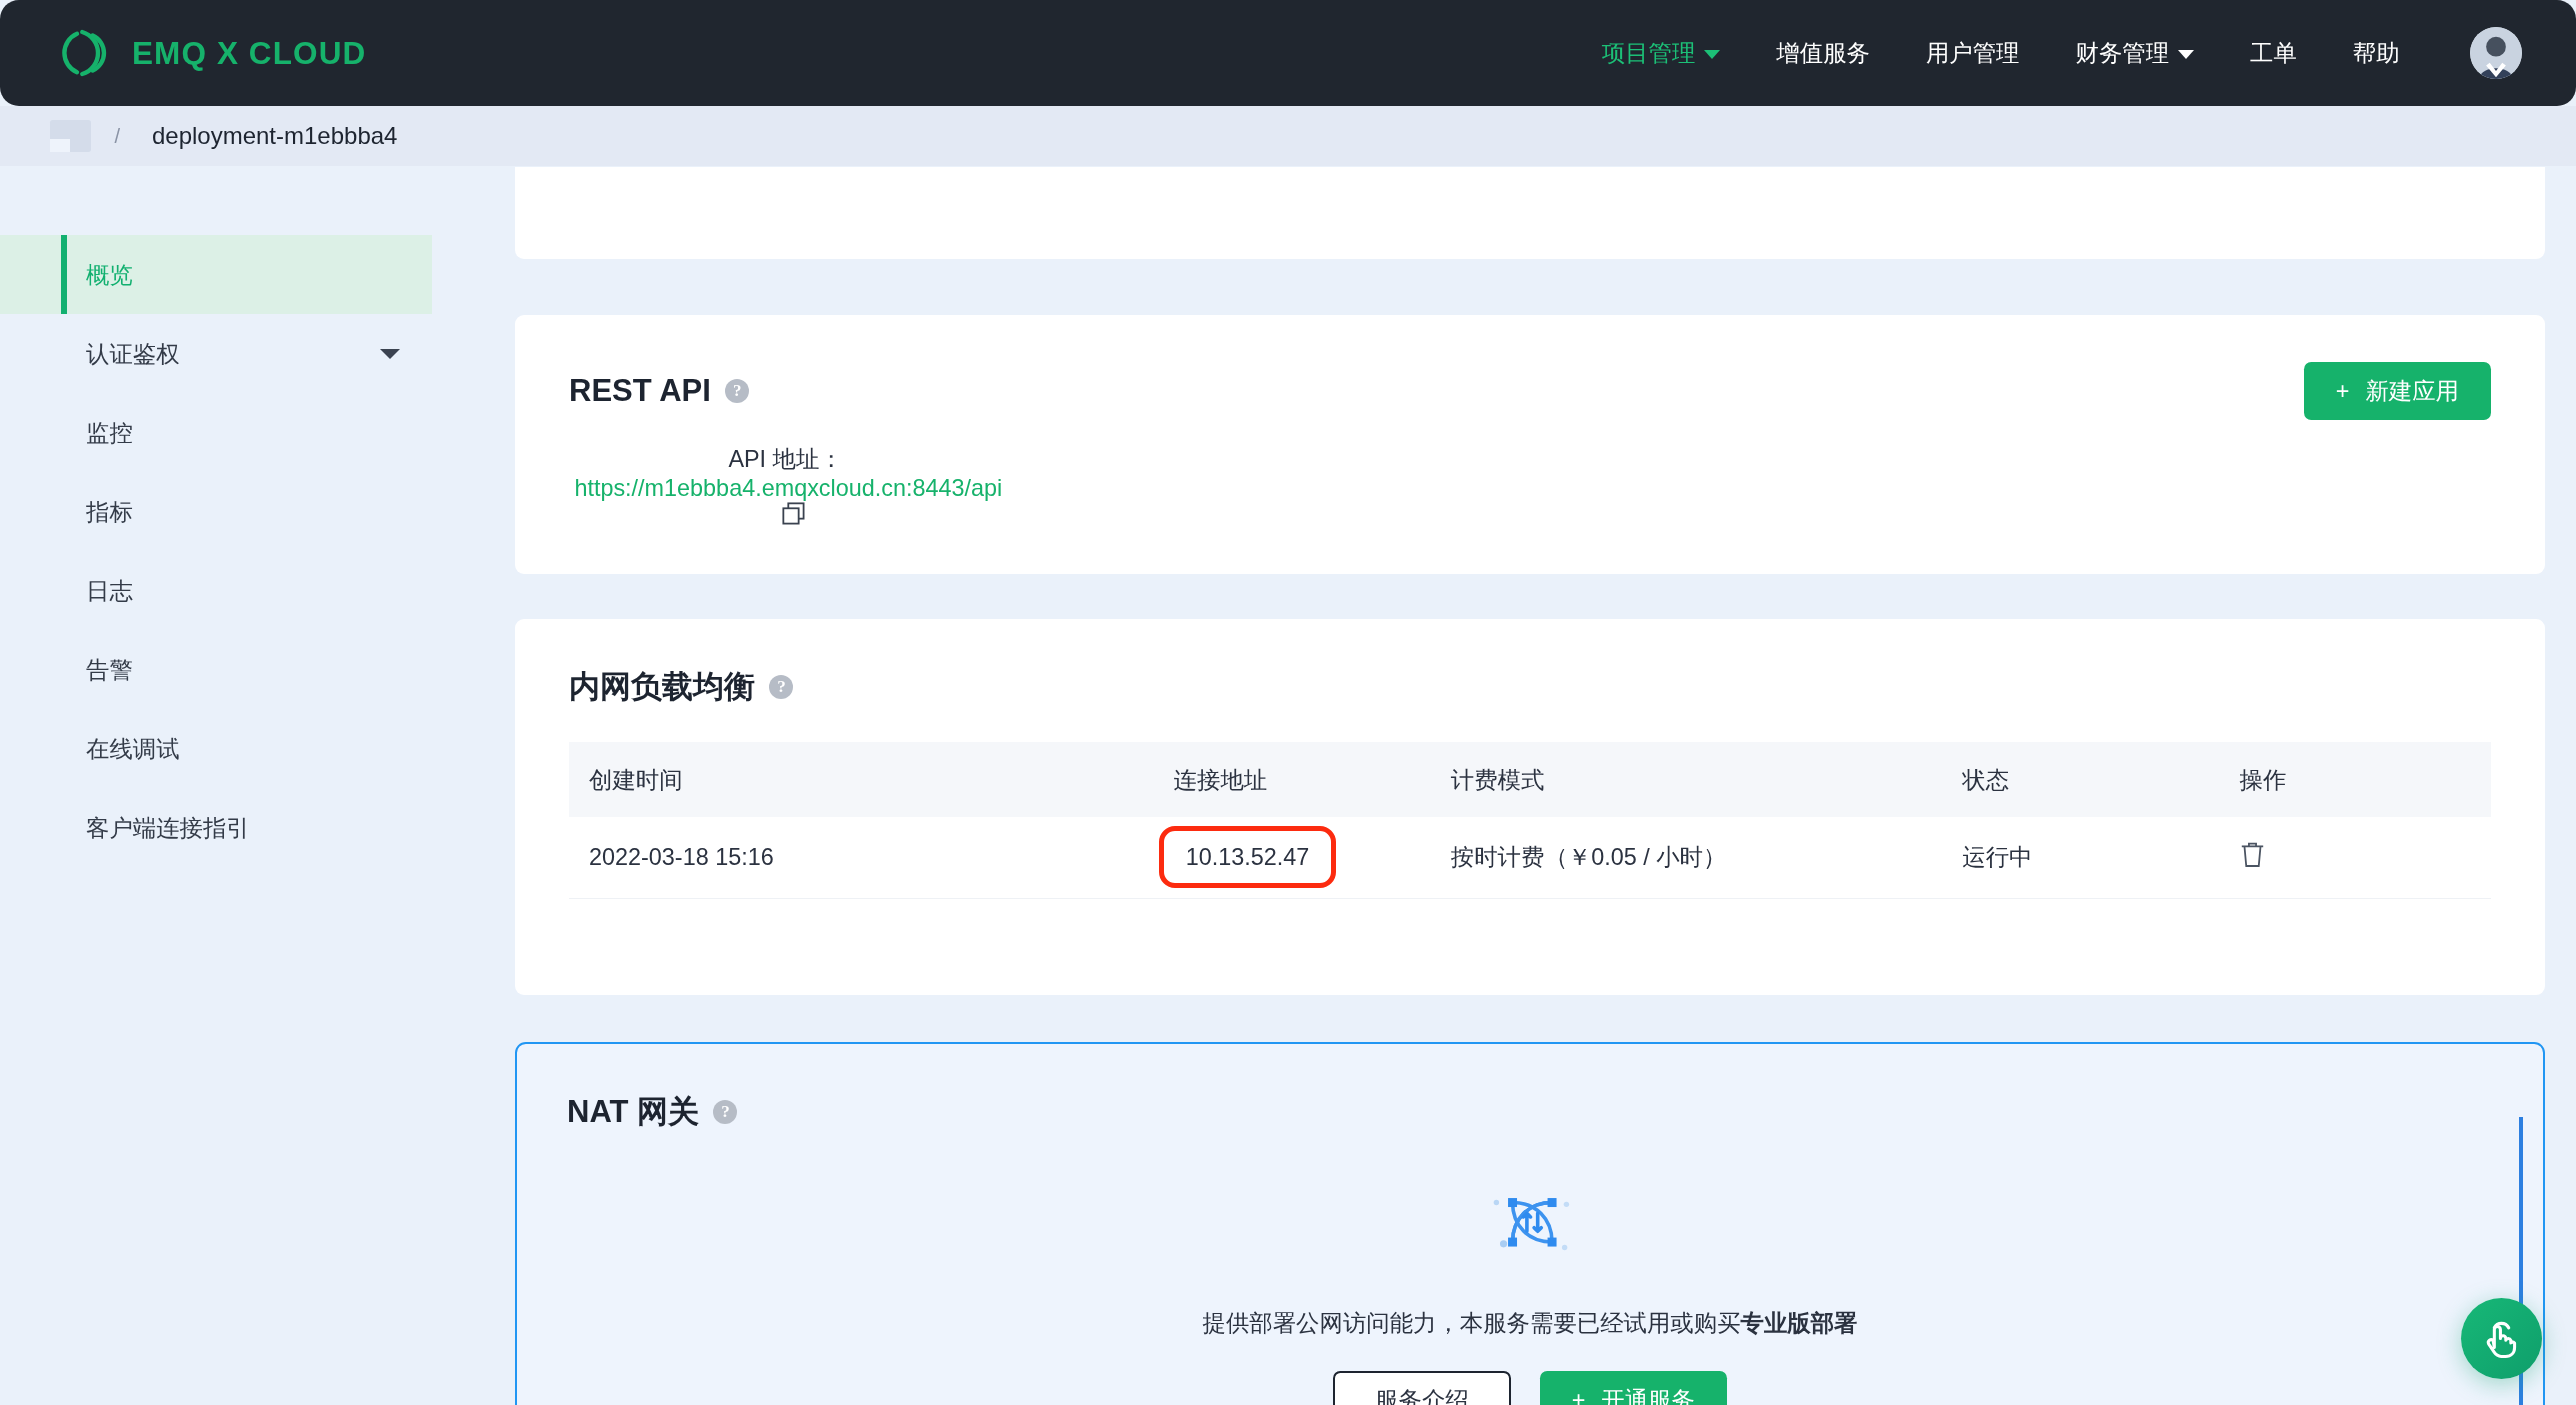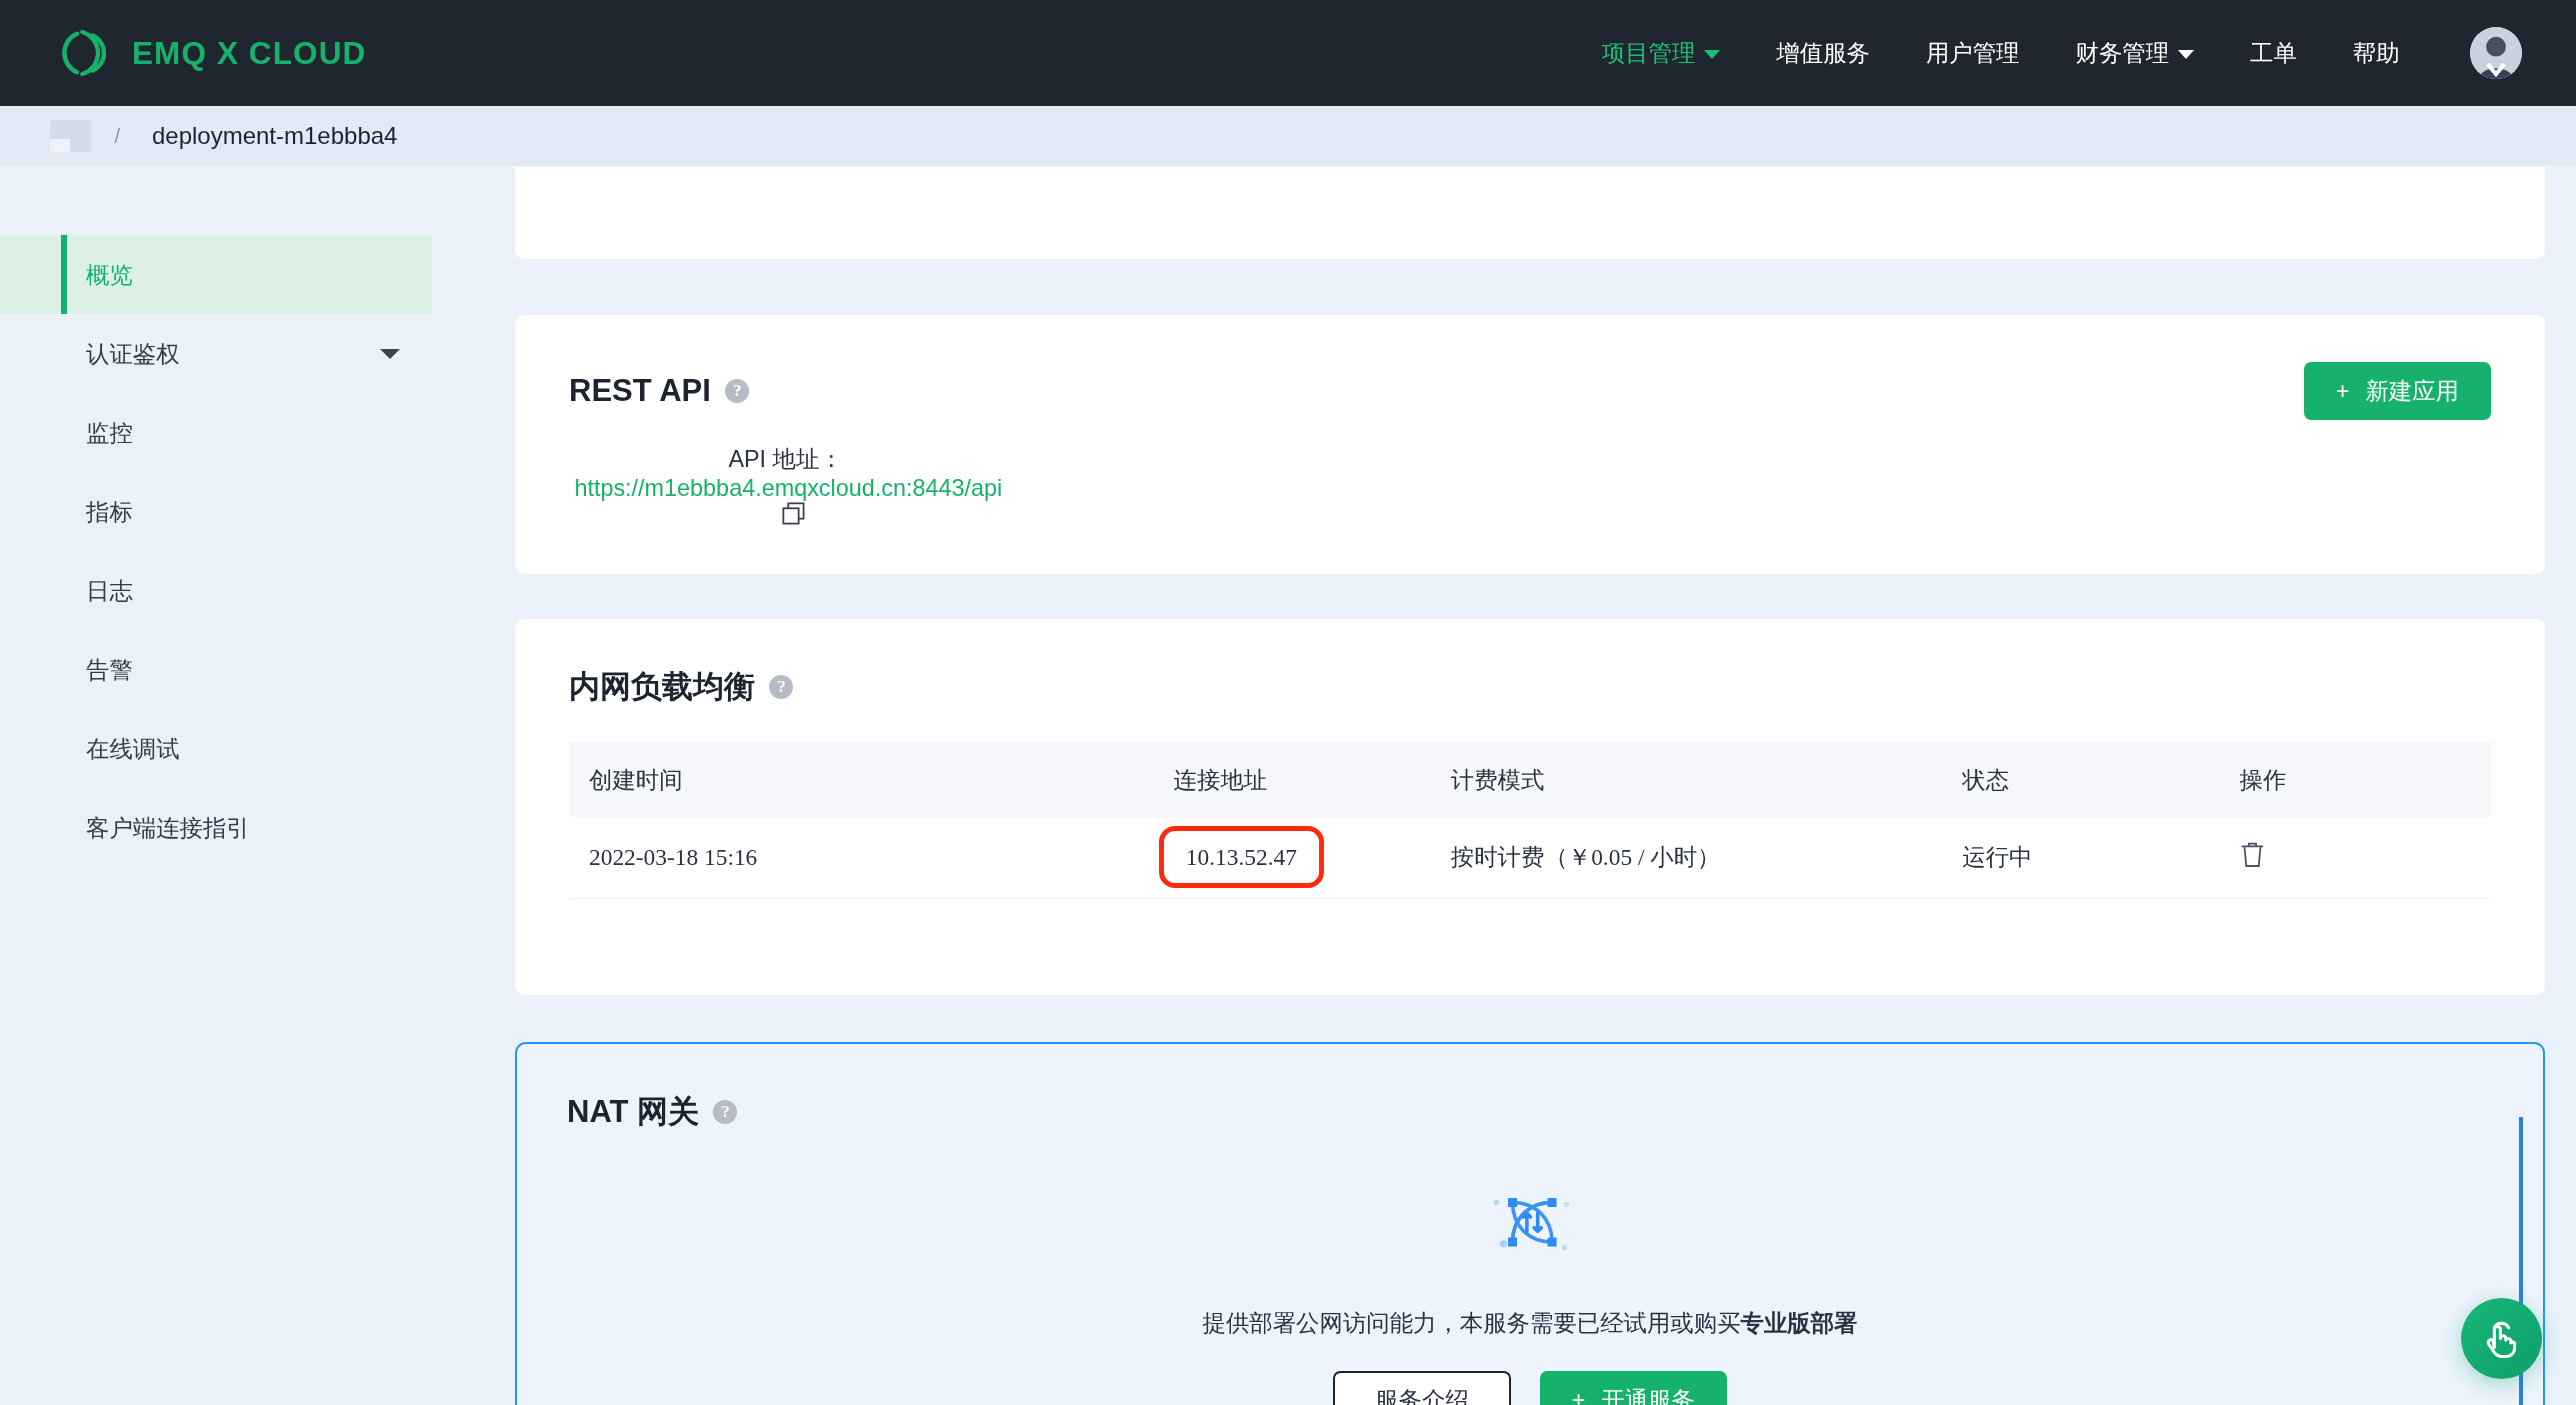--- a/index.html
+++ b/index.html
@@ -8,21 +8,21 @@
     font-family: "Liberation Sans", "DejaVu Sans", sans-serif;
     background: #eaf1fa;
     overflow: hidden;
   }
 
   
   .topbar {
     position: absolute; top: 0; left: 0;
     width: 2576px; height: 106px;
     background: #20262f;
-    display: flex; align-items: center;
+    display: flex; align-items: center; border-radius: 19px;
   }
   .brand {
     display: flex; align-items: center;
     margin-left: 56px;
     gap: 20px;
   }
   .brand-logo { width: 56px; height: 56px; display: block; }
   .brand-text {
     color: #16b26b;
     font-size: 31.5px;
@@ -231,21 +231,20 @@
     font-weight: 400;
     text-align: left;
     height: 75px;
     padding: 0 20px;
   }
   .tbl tbody td {
     height: 81px;
     padding: 0 20px;
     color: #2b3240;
     border-bottom: 1.8px solid #eef1f5;
-    font-family: Liberation Serif, serif;
   }
   .col-time { width: 504px; }
   .col-addr { width: 239px; }
   .col-bill { width: 441px; }
   .col-state { width: 239px; }
   .col-ops { width: 234px; }
 
   .addr-box {
     display: inline-block;
     border: 5.4px solid #fc2b0f;

